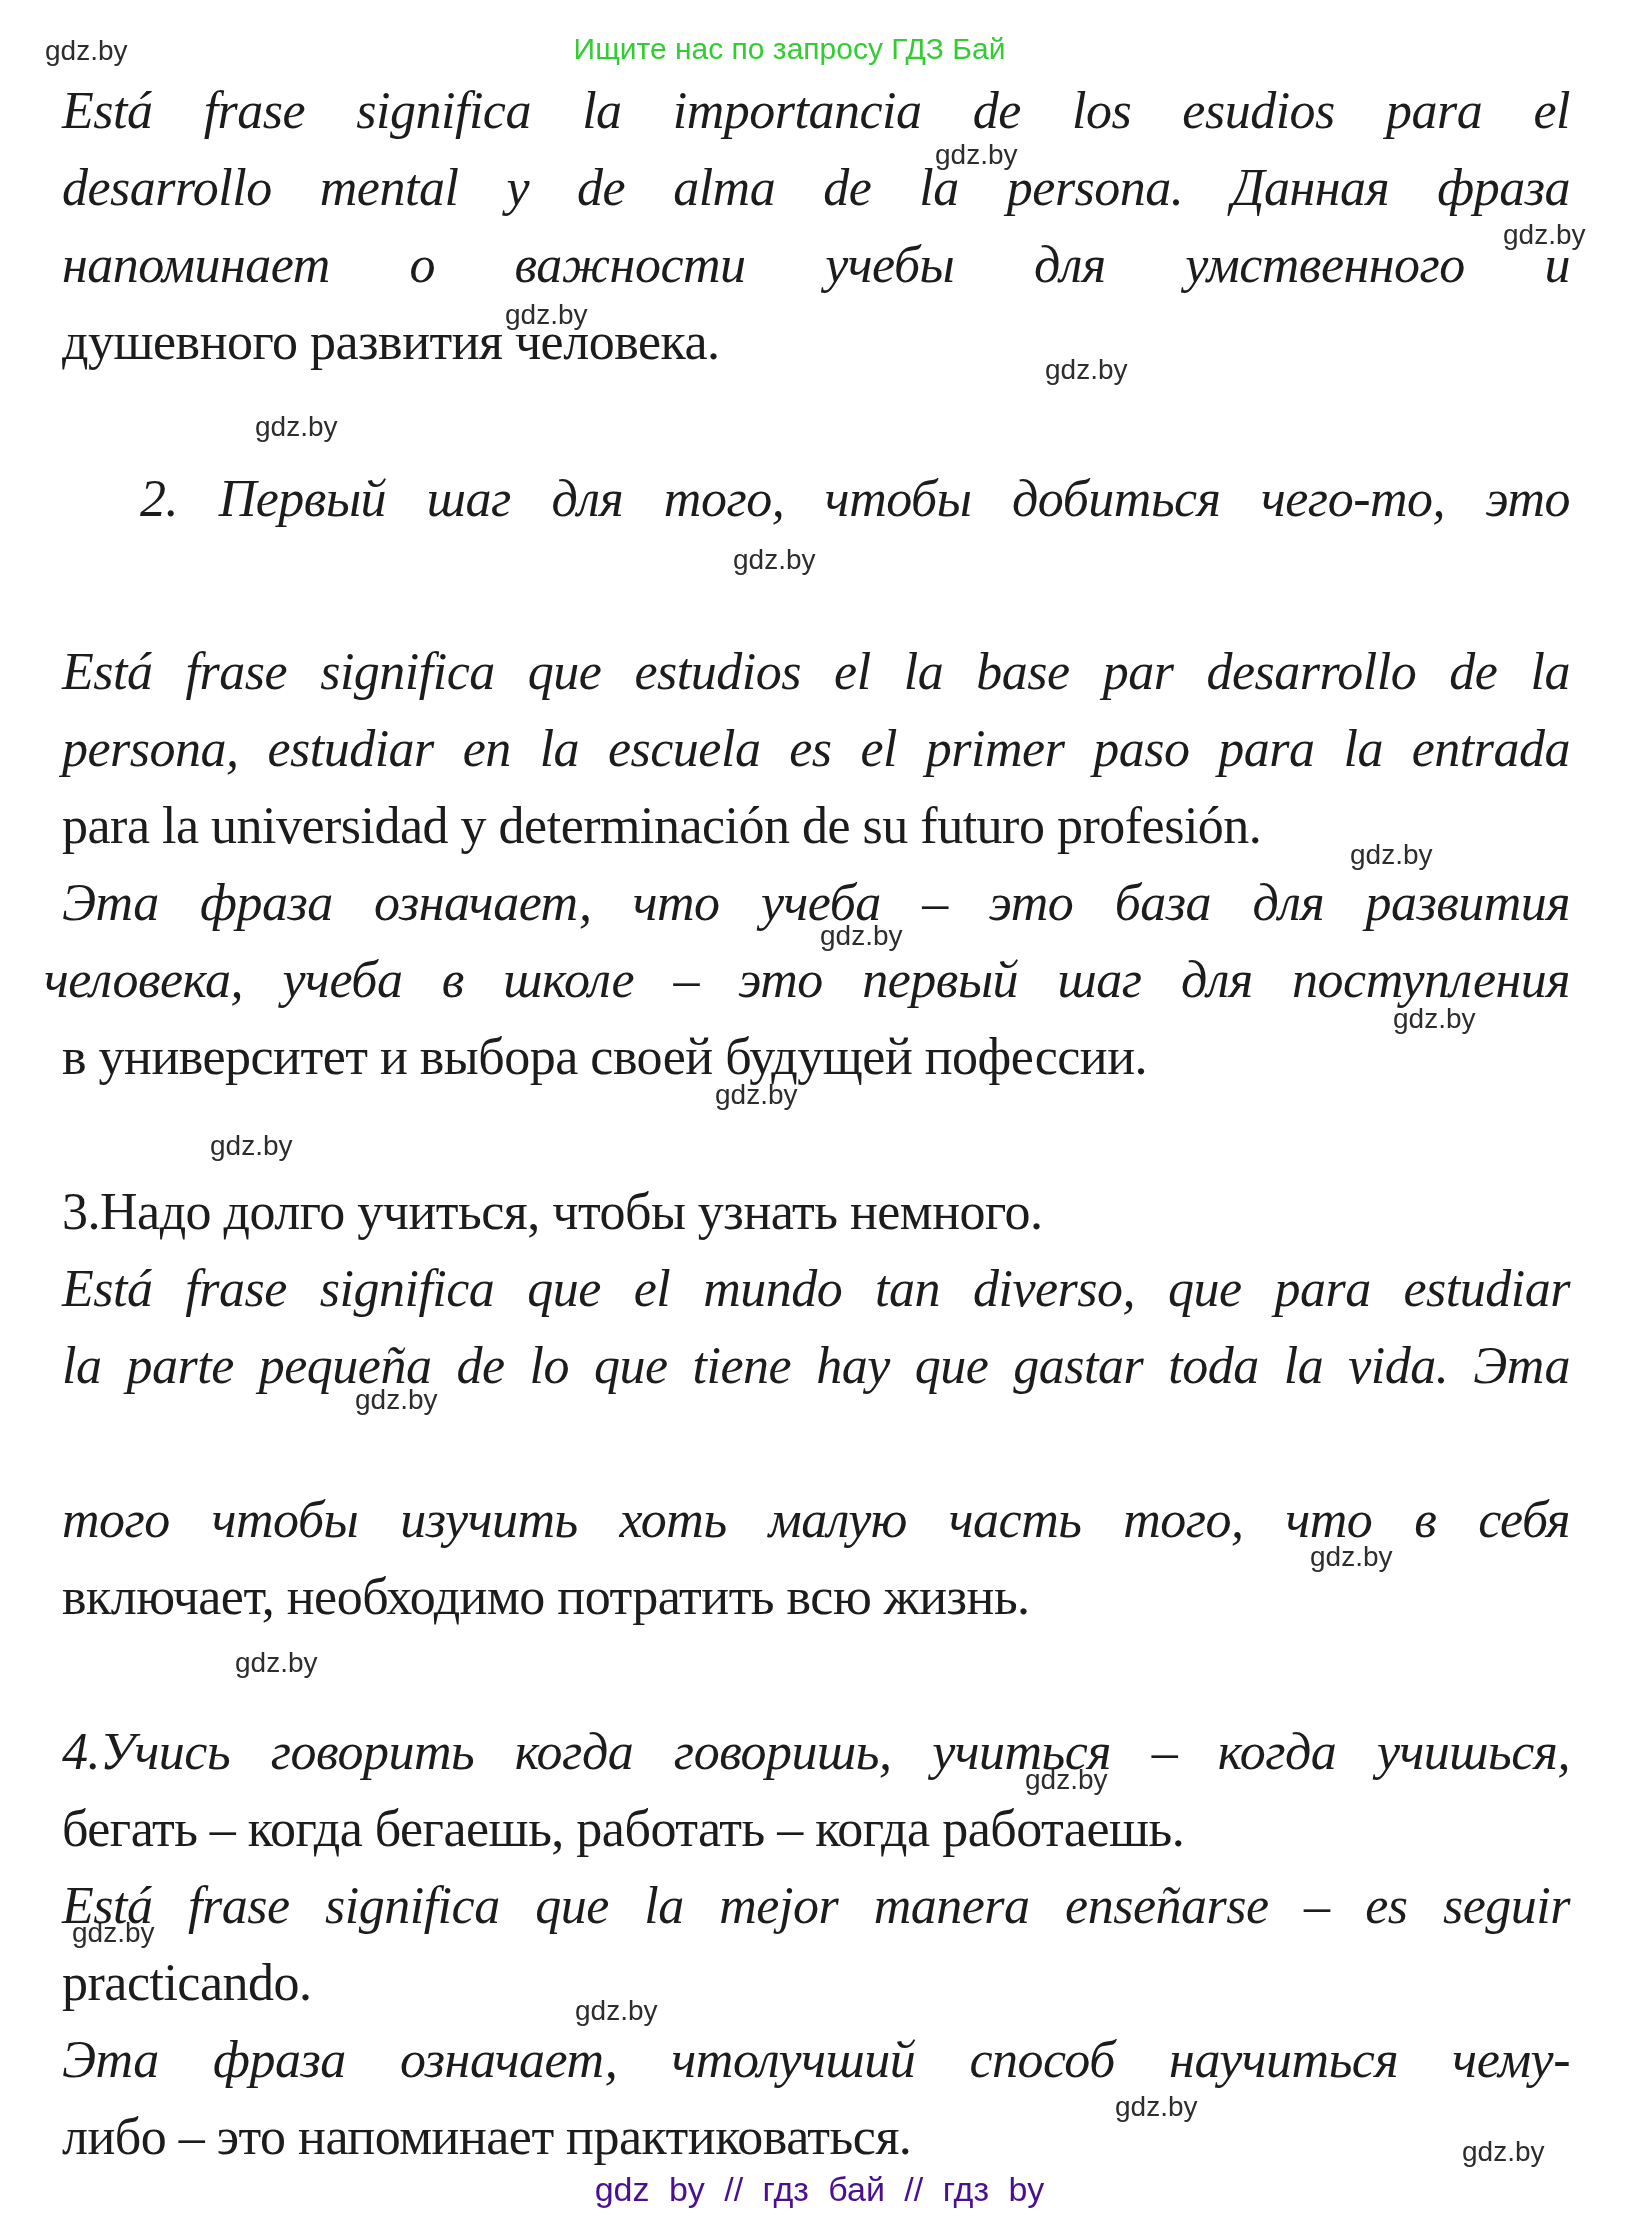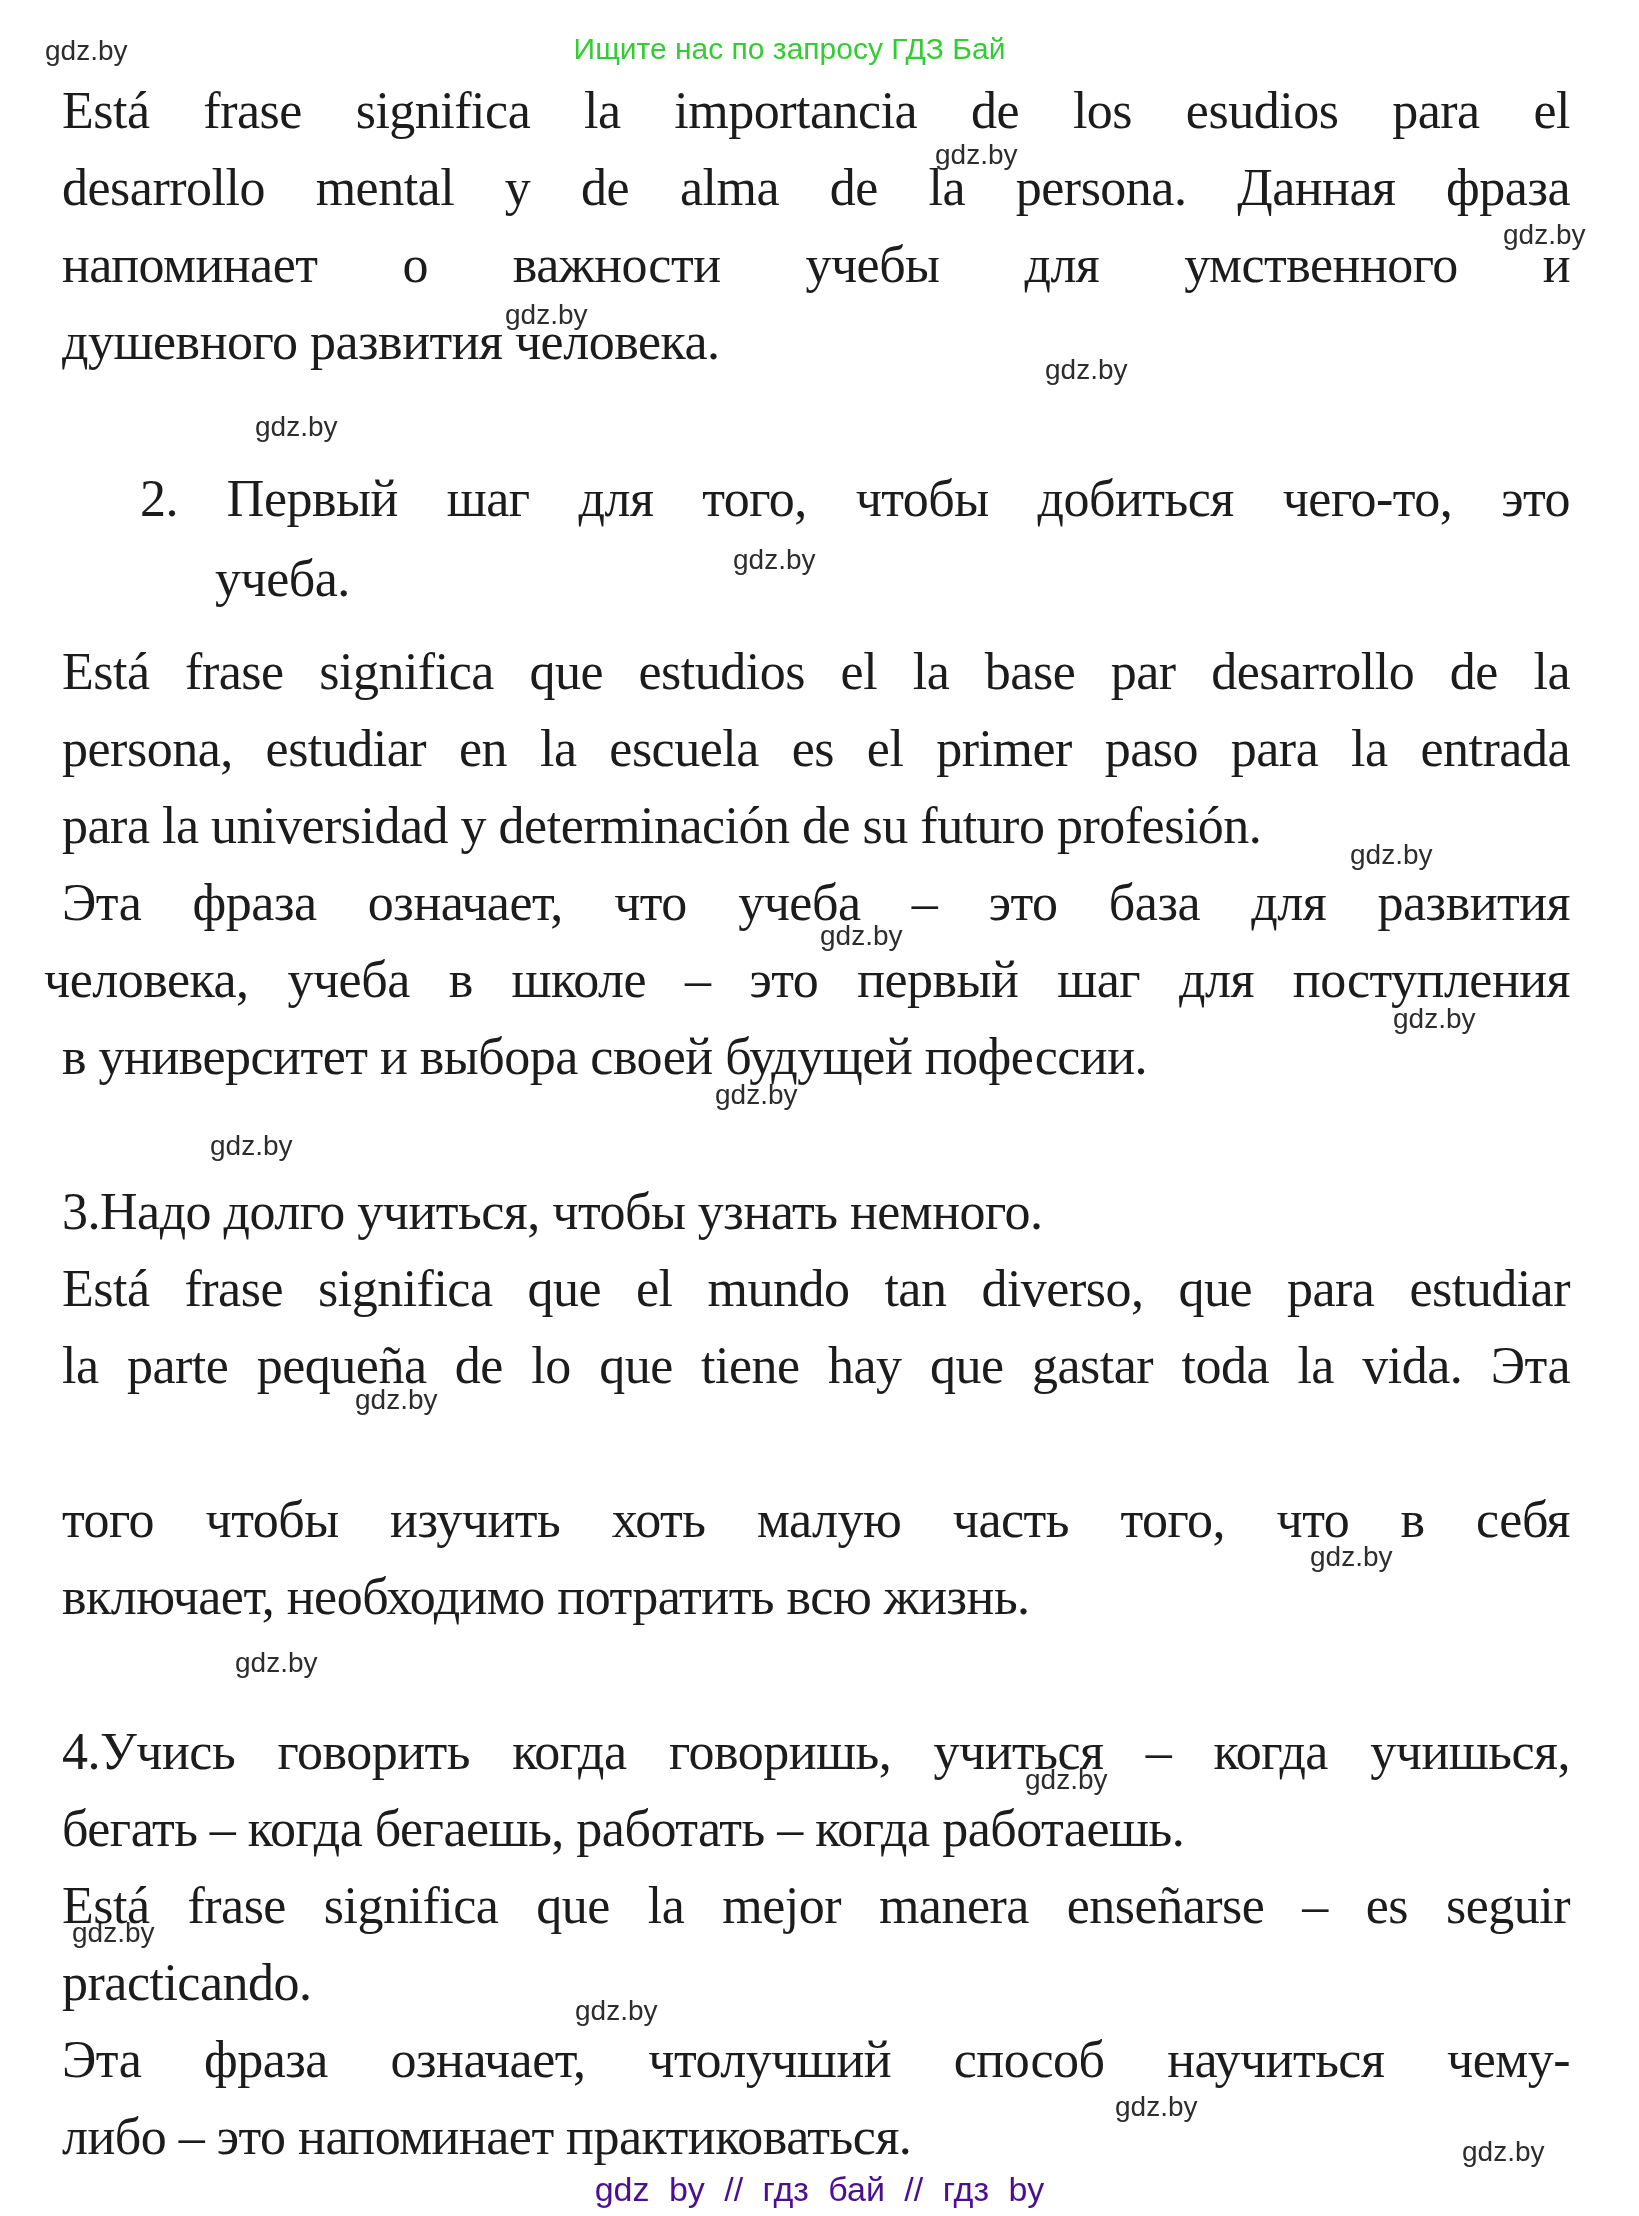--- a/index.html
+++ b/index.html
@@ -29,21 +29,21 @@
   }
   .line{
     position:absolute;right:69px;height:77px;
     font-family:"Liberation Serif",serif;
     font-size:52px;line-height:77px;
     letter-spacing:-0.5px;
     white-space:nowrap;
     color:var(--ink,#1c1c1c);
     z-index:2;
   }
-  .line.j{white-space:normal;text-align:justify;text-align-last:justify;}
+  .line.j{white-space:normal;text-align:justify;text-align-last:justify;font-style:italic;}
   .wm{
     position:absolute;
     font-family:"Liberation Sans",sans-serif;
     font-size:28px;line-height:30px;
     color:var(--wm,#2d2d2d);
     z-index:1;
   }
   .l0{top:72px;left:62px}   .l1{top:149px;left:62px}  .l2{top:226px;left:62px}
   .l3{top:303px;left:62px}  .l4{top:460px;left:140px} .l5{top:540px;left:215px}
   .l6{top:633px;left:62px}  .l7{top:710px;left:62px}  .l8{top:787px;left:62px}
@@ -65,21 +65,20 @@
 <body>
 
 <div class="page">
   <div class="promo">Ищите нас по запросу ГДЗ Бай</div>
 
   <div class="line j l0">Está frase significa la importancia de los esudios para el</div>
   <div class="line j l1">desarrollo mental y de alma de la persona. Данная фраза</div>
   <div class="line j l2">напоминает о важности учебы для умственного и</div>
   <div class="line l3">душевного развития человека.</div>
   <div class="line j l4">2. Первый шаг для того, чтобы добиться чего-то, это</div>
-  <div class="line l5">учеба.</div>
   <div class="line j l6">Está frase significa que estudios el la base par desarrollo de la</div>
   <div class="line l8">para la universidad y determinación de su futuro profesión.</div>
   <div class="line j l7">persona, estudiar en la escuela es el primer paso para la entrada</div>
   <div class="line j l9">Эта фраза означает, что учеба – это база для развития</div>
   <div class="line j l10">человека, учеба в школе – это первый шаг для поступления</div>
   <div class="line l11">в университет и выбора своей будущей пофессии.</div>
   <div class="line l12">3.Надо долго учиться, чтобы узнать немного.</div>
   <div class="line j l13">Está frase significa que el mundo tan diverso, que para estudiar</div>
   <div class="line j l14">la parte pequeña de lo que tiene hay que gastar toda la vida. Эта</div>
   <div class="line j l16">того чтобы изучить хоть малую часть того, что в себя</div>

